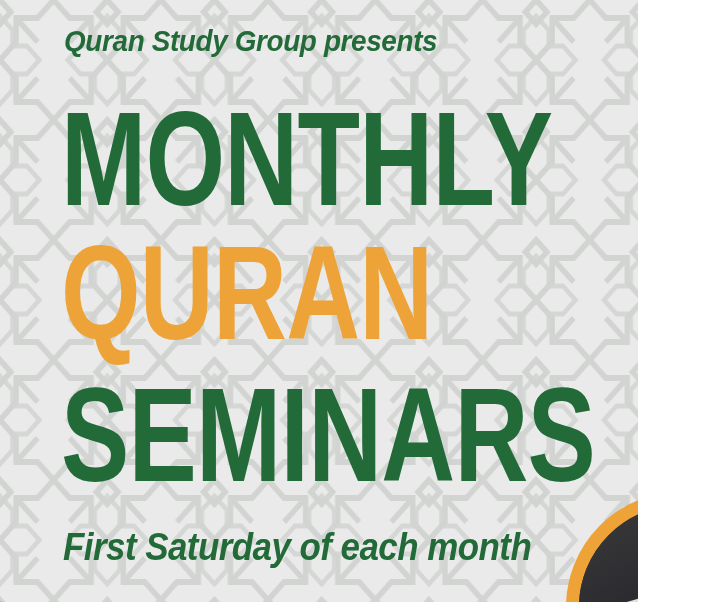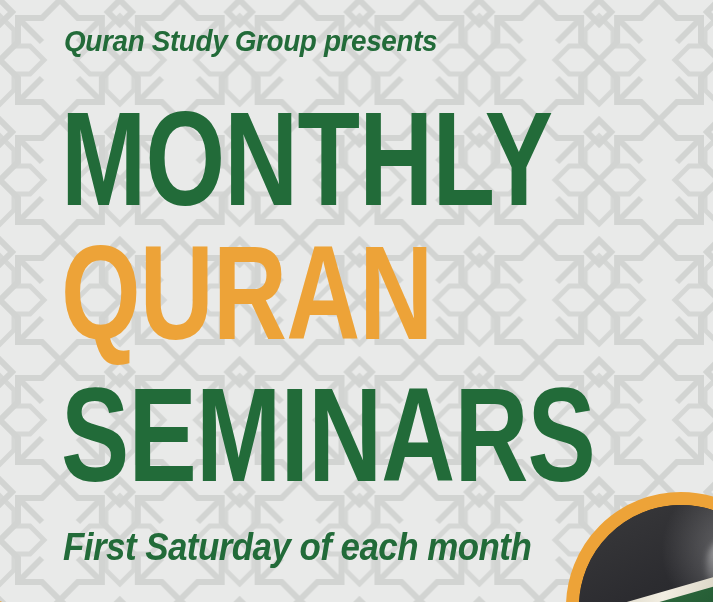--- a/index.html
+++ b/index.html
@@ -6,21 +6,21 @@
     margin: 0;
     padding: 0;
     background: #ffffff;
   }
   body {
     font-family: "Liberation Sans", sans-serif;
   }
 
   #poster {
     position: relative;
-    width: 713px;
+    width: 638px;
     height: 602px;
     overflow: hidden;
     background-color: #e9eae9;
   }
 
   
   .bg-pattern {
     position: absolute;
     inset: 0;
     z-index: 0;

